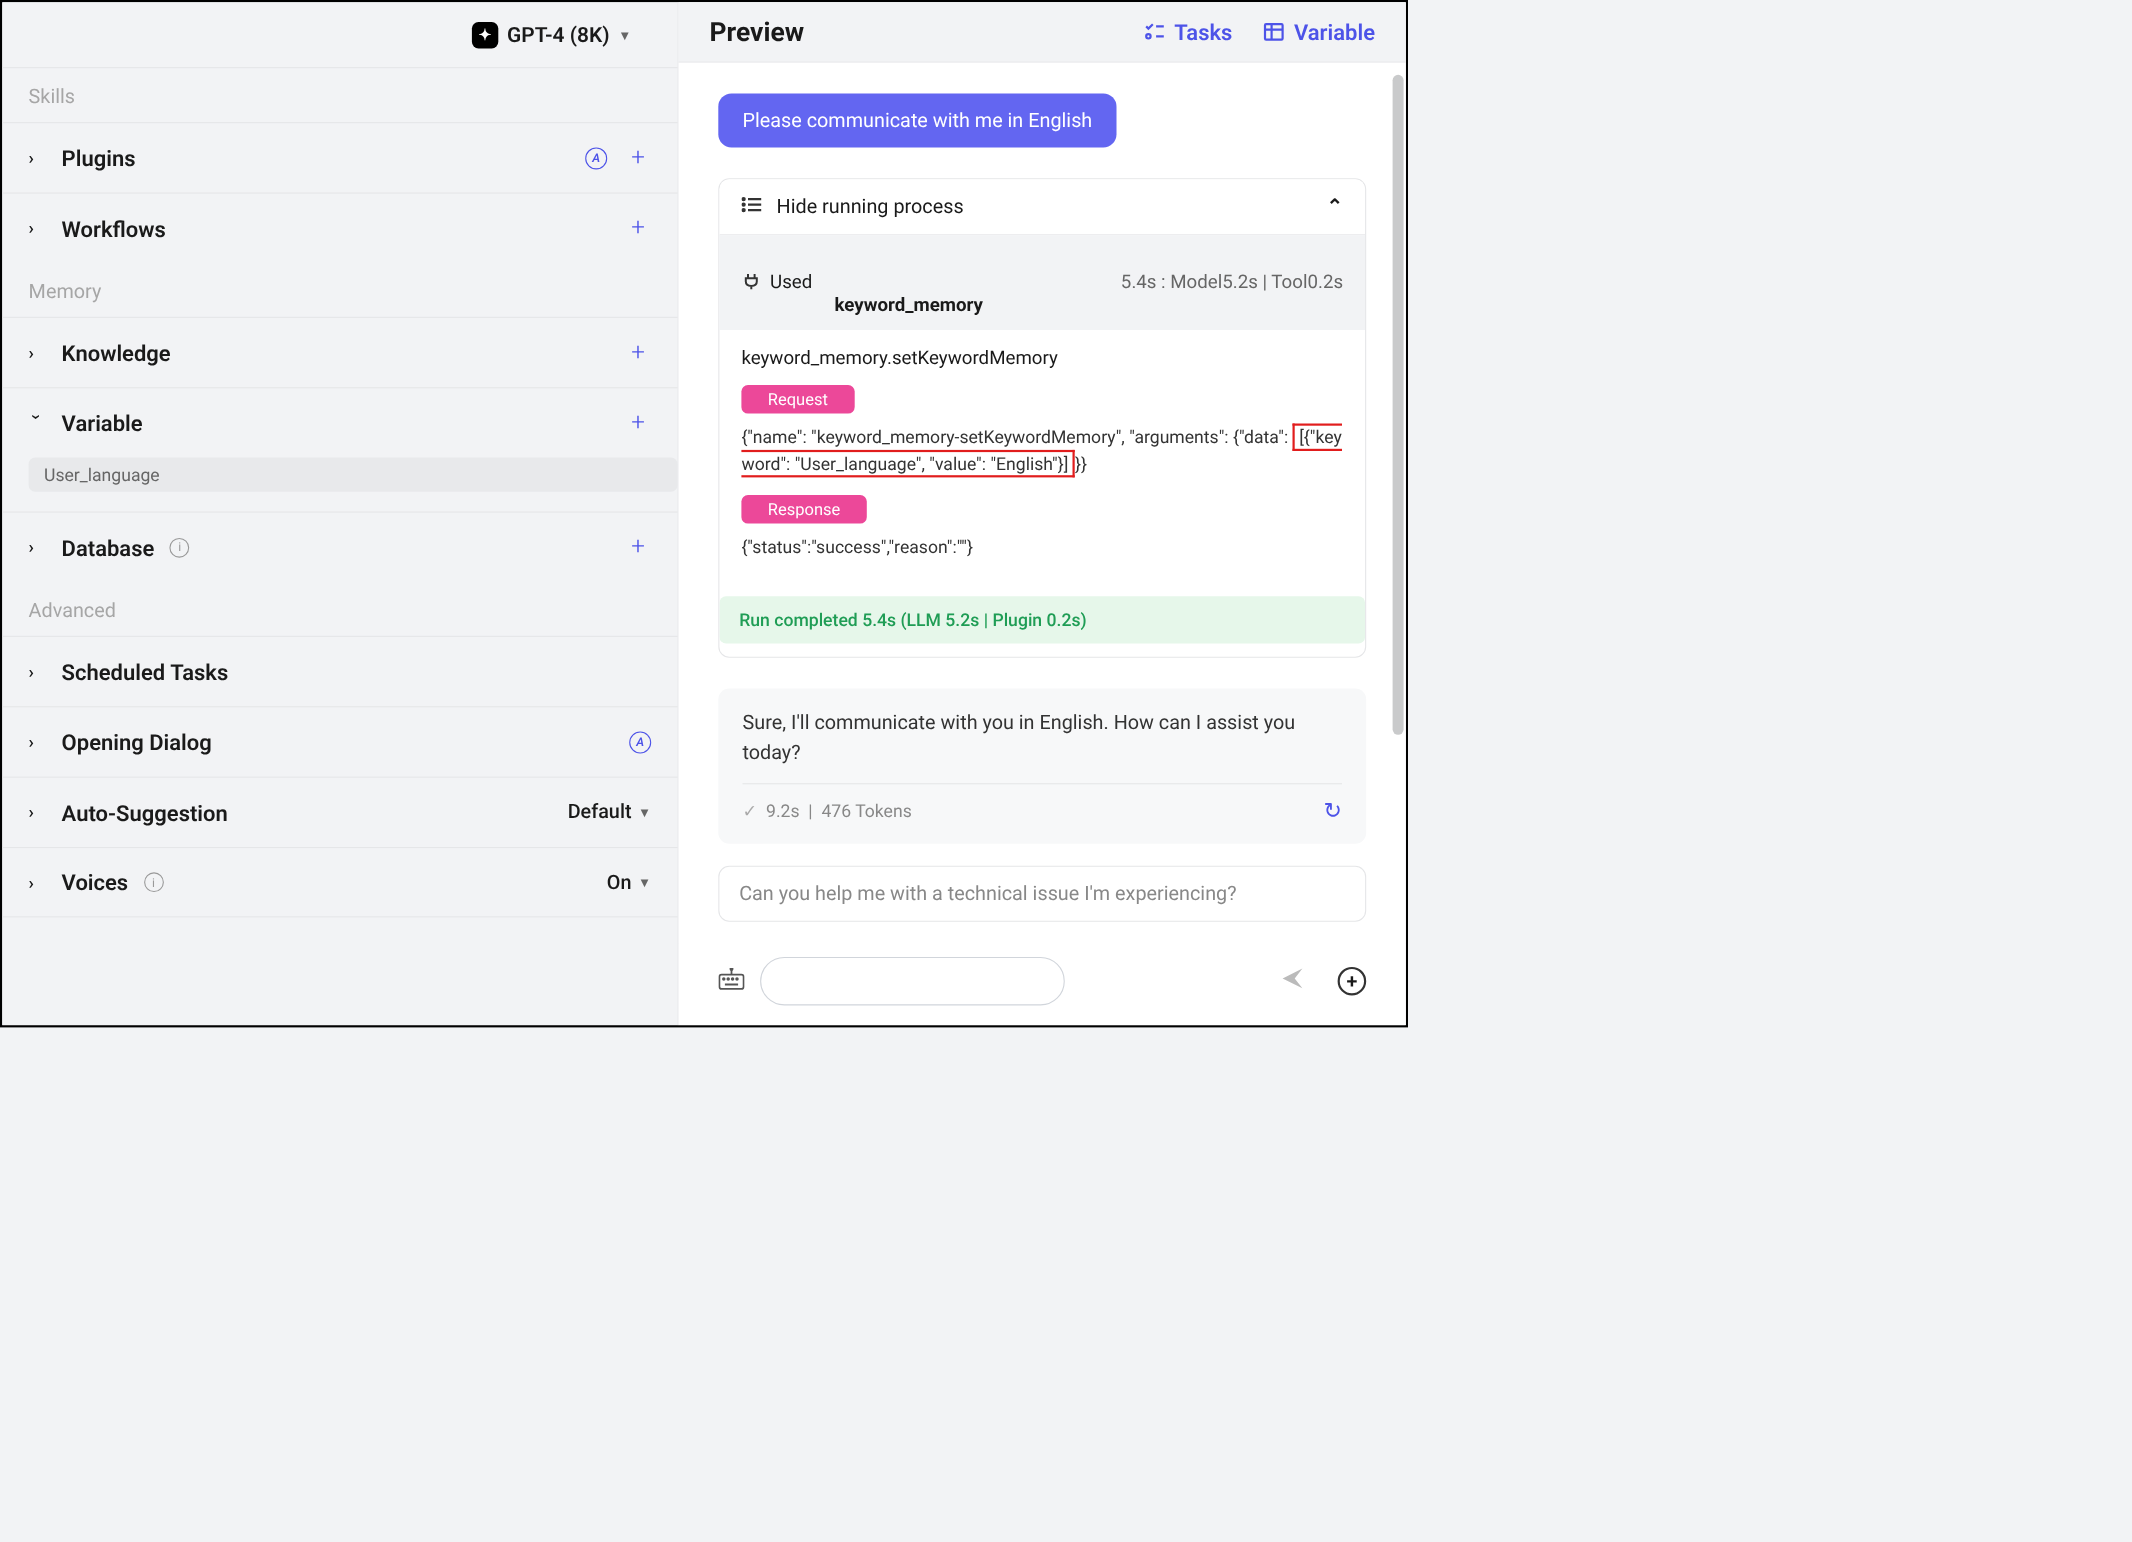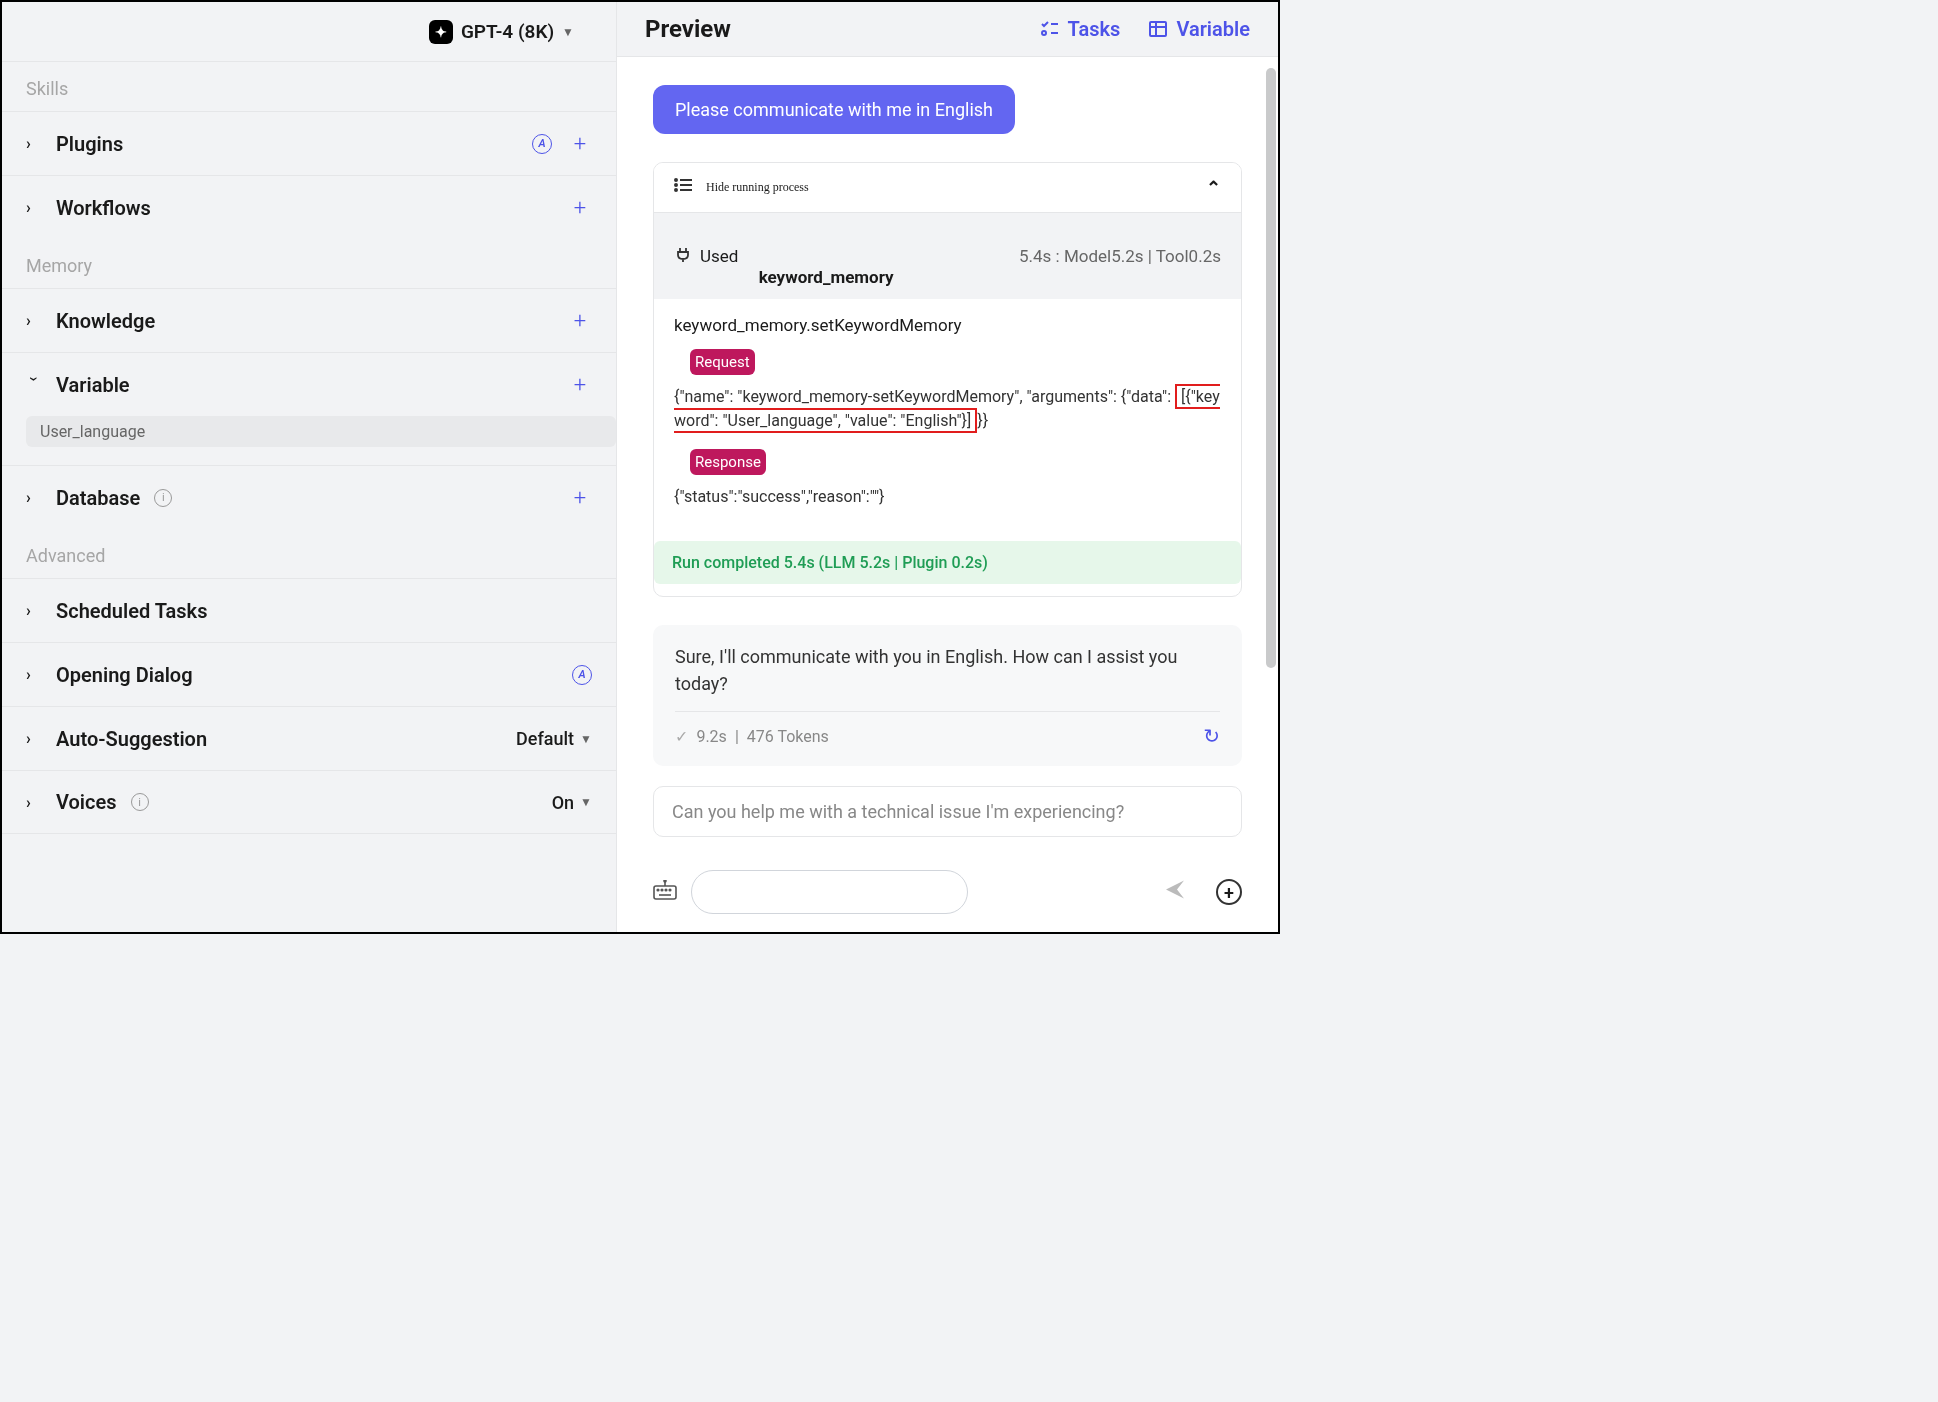--- a/index.html
+++ b/index.html
@@ -148,46 +148,45 @@
       margin-bottom: 28px;
       overflow: hidden;
     }
     .process-header {
       display: flex; align-items: center; justify-content: space-between;
       padding: 14px 20px;
       background: #fff;
       border-bottom: 1px solid #e5e6e8;
       cursor: pointer;
     }
-    .process-header-left { display: flex; align-items: center; gap: 12px; font-size: 12px; font-family: Liberation Serif, serif; }
+    .process-header-left { display: flex; align-items: center; gap: 12px; font-size: 18px; }
     .list-icon { font-size: 18px; }
     .collapse-chevron { font-size: 18px; font-weight: 600; }
     
     .used-bar {
       display: flex; align-items: center; justify-content: space-between;
       padding: 12px 20px;
       background: #f2f3f5;
       font-size: 17px;
     }
     .used-left { display: flex; align-items: center; gap: 8px; }
     .plug-icon { font-size: 16px; }
     .used-name { font-weight: 700; margin-top: 42px; }
     .used-time { color: #666; }
     
     .process-body { padding: 16px 20px; }
     .tool-call-name { font-size: 17px; margin-bottom: 14px; }
     .pill {
       display: inline-block;
-      background: #be185d;
+      background: #ec4899;
       color: #fff;
-      padding: 4px 5px;
+      padding: 4px 24px;
       border-radius: 6px;
       font-size: 15px;
       margin-bottom: 10px;
-      margin-left: 16px;
     }
     .json-block {
       font-size: 16px;
       color: #333;
       line-height: 1.5;
       margin-bottom: 16px;
       word-break: break-all;
     }
     .red-box {
       border: 2.5px solid #e11d1d;

